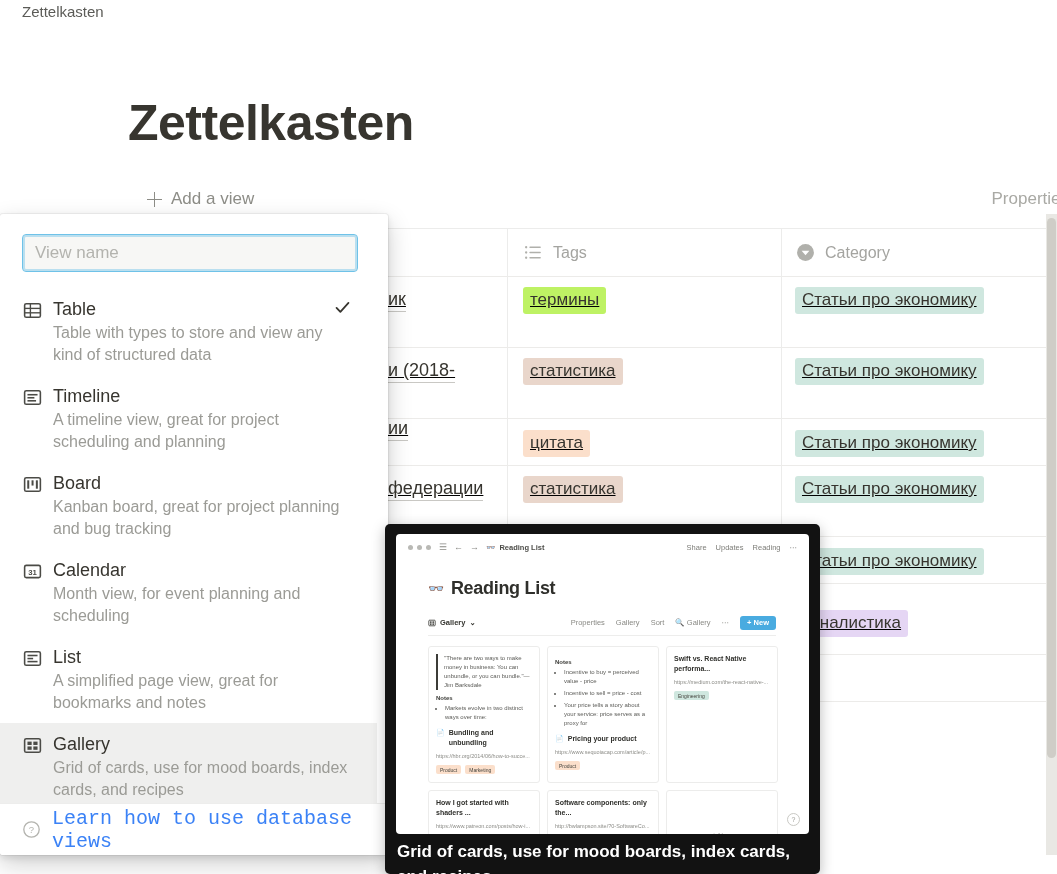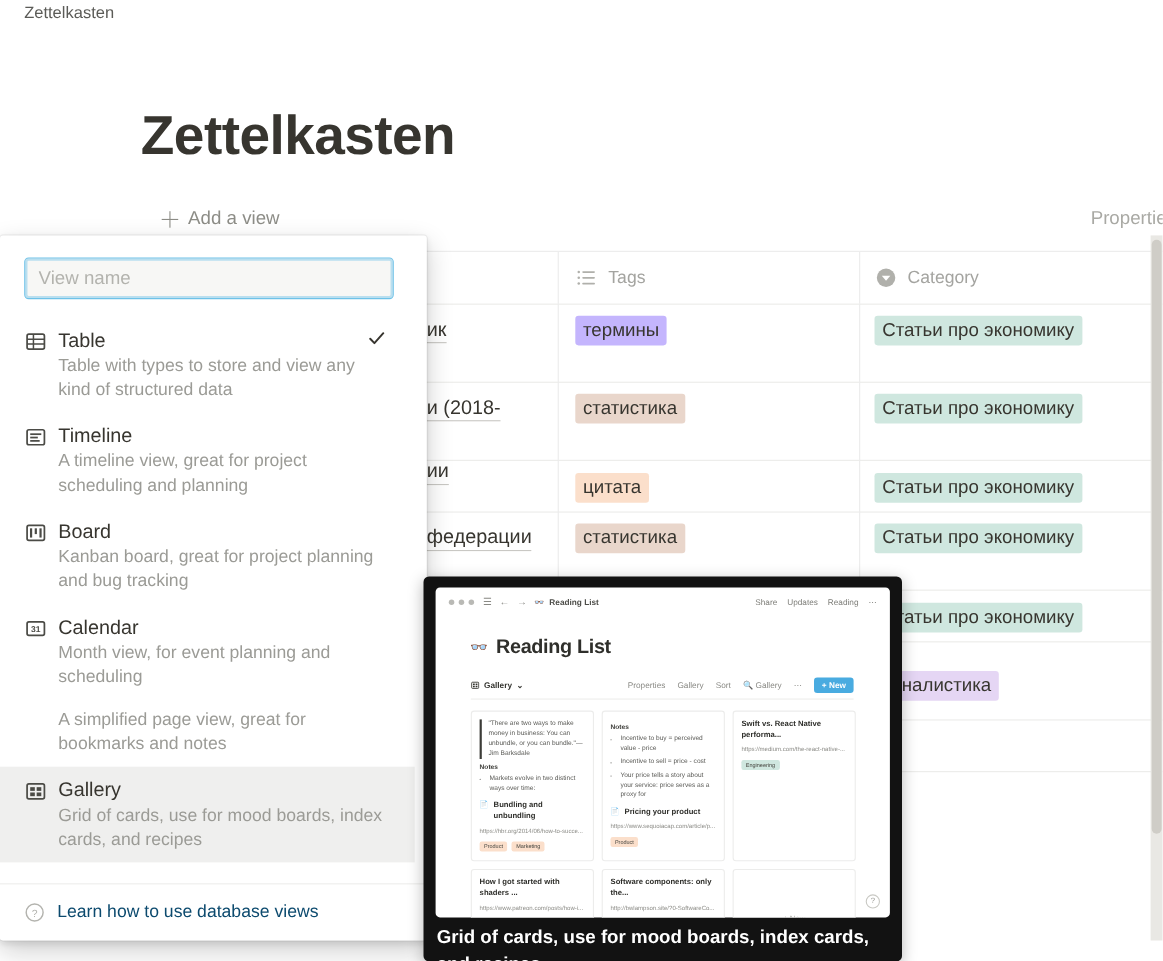--- a/index.html
+++ b/index.html
@@ -55,26 +55,26 @@
   .table { position:absolute; left:0px; top:229px; width:1057px; height:645px; }
   .thead { position:relative; height:47px; }
   .col-sep { position:absolute; top:0; width:1px; background:#ececeb; }
   .hcell {
     position:absolute; top:0; height:47px; display:flex; align-items:center; gap:9px;
     color:#a4a4a0; font-size:16px;
   }
   .hcell .lbl { color:#a4a4a0; }
   .row-line { position:absolute; left:0; width:1057px; height:1px; background:#ecebe9; }
 
-  .cell { position:absolute; display:flex; align-items:center; }
+  .cell { position:absolute; display:flex; align-items:center;text-decoration:underline; }
   .chip {
     display:inline-block; padding: 3px 7px 4px 7px; border-radius: 3px;
     font-size:17px; line-height:20px; color:#37352f; white-space:nowrap;
   }
-  .chip.yellow { background:#c4b5fd; }
+  .chip.yellow { background:#bef264; }
   .chip.brown  { background:#e9d6cb; }
   .chip.orange { background:#fbdfcb; }
   .chip.green  { background:#cfe7df; }
   .chip.purple { background:#e5d6f4; }
 
   .title-frag {
     font-size:18px; color:#37352f; border-bottom:1px solid #c9c8c4;
     padding-bottom:1px; white-space:nowrap;
   }
 
@@ -111,21 +111,21 @@
     position:absolute; right:26px; top:11px; width:17px; height:17px;
   }
 
   .ico { width:21px; height:21px; flex:0 0 21px; display:block; }
 
   .panel-footer {
     position:absolute; left:0; bottom:0; width:388px; height:52px;
     background:#fff; border-top:1px solid #ededec;
     display:flex; align-items:center; gap:11px; padding-left:22px;
   }
-  .panel-footer .lbl { color:#0c4a6e; font-size:16px; }
+  .panel-footer .lbl { color:#3b82f6; font-size:20px;font-family:Liberation Mono, monospace; }
 
   .panel-scroll-track {
     position:absolute; right:0px; top:214px; width:11px; height:641px; background:#e9e8e4;
   }
   .panel-scroll-thumb {
     position:absolute; right:1px; top:218px; width:9px; height:540px;
     background:#cfcdc7; border-radius:5px;
   }
 
   
@@ -363,20 +363,29 @@
             <svg class="ico" viewBox="0 0 20 20">
               <rect x="2.5" y="4.2" width="15" height="11.6" rx="1.6" fill="none" stroke="#4b4b46" stroke-width="1.5"></rect>
               <text x="10" y="12.9" font-size="7.4" font-weight="bold" fill="#4b4b46" text-anchor="middle" font-family="Liberation Sans, sans-serif">31</text>
             </svg>
             <span class="opt-title">Calendar</span>
           </div>
           <div class="opt-desc">Month view, for event planning and scheduling</div>
         </div>
 
         <div class="opt">
+          <div class="opt-head">
+            <svg class="ico" viewBox="0 0 20 20">
+              <rect x="2.5" y="3.5" width="15" height="13" rx="1.6" fill="none" stroke="#4b4b46" stroke-width="1.5"></rect>
+              <rect x="5.2" y="6.4" width="9.6" height="1.5" fill="#4b4b46"></rect>
+              <rect x="5.2" y="9.3" width="5.4" height="1.5" fill="#4b4b46"></rect>
+              <rect x="5.2" y="12.2" width="9.6" height="1.5" fill="#4b4b46"></rect>
+            </svg>
+            <span class="opt-title">List</span>
+          </div>
           <div class="opt-desc">A simplified page view, great for bookmarks and notes</div>
         </div>
 
         <div class="opt selected-row">
           <div class="opt-head">
             <svg class="ico" viewBox="0 0 20 20">
               <rect x="2.5" y="3.5" width="15" height="13" rx="1.6" fill="none" stroke="#4b4b46" stroke-width="1.5"></rect>
               <rect x="5.2" y="6.3" width="4" height="3.2" fill="#4b4b46"></rect>
               <rect x="10.8" y="6.3" width="4" height="3.2" fill="#4b4b46"></rect>
               <rect x="5.2" y="10.9" width="4" height="3.2" fill="#4b4b46"></rect>

